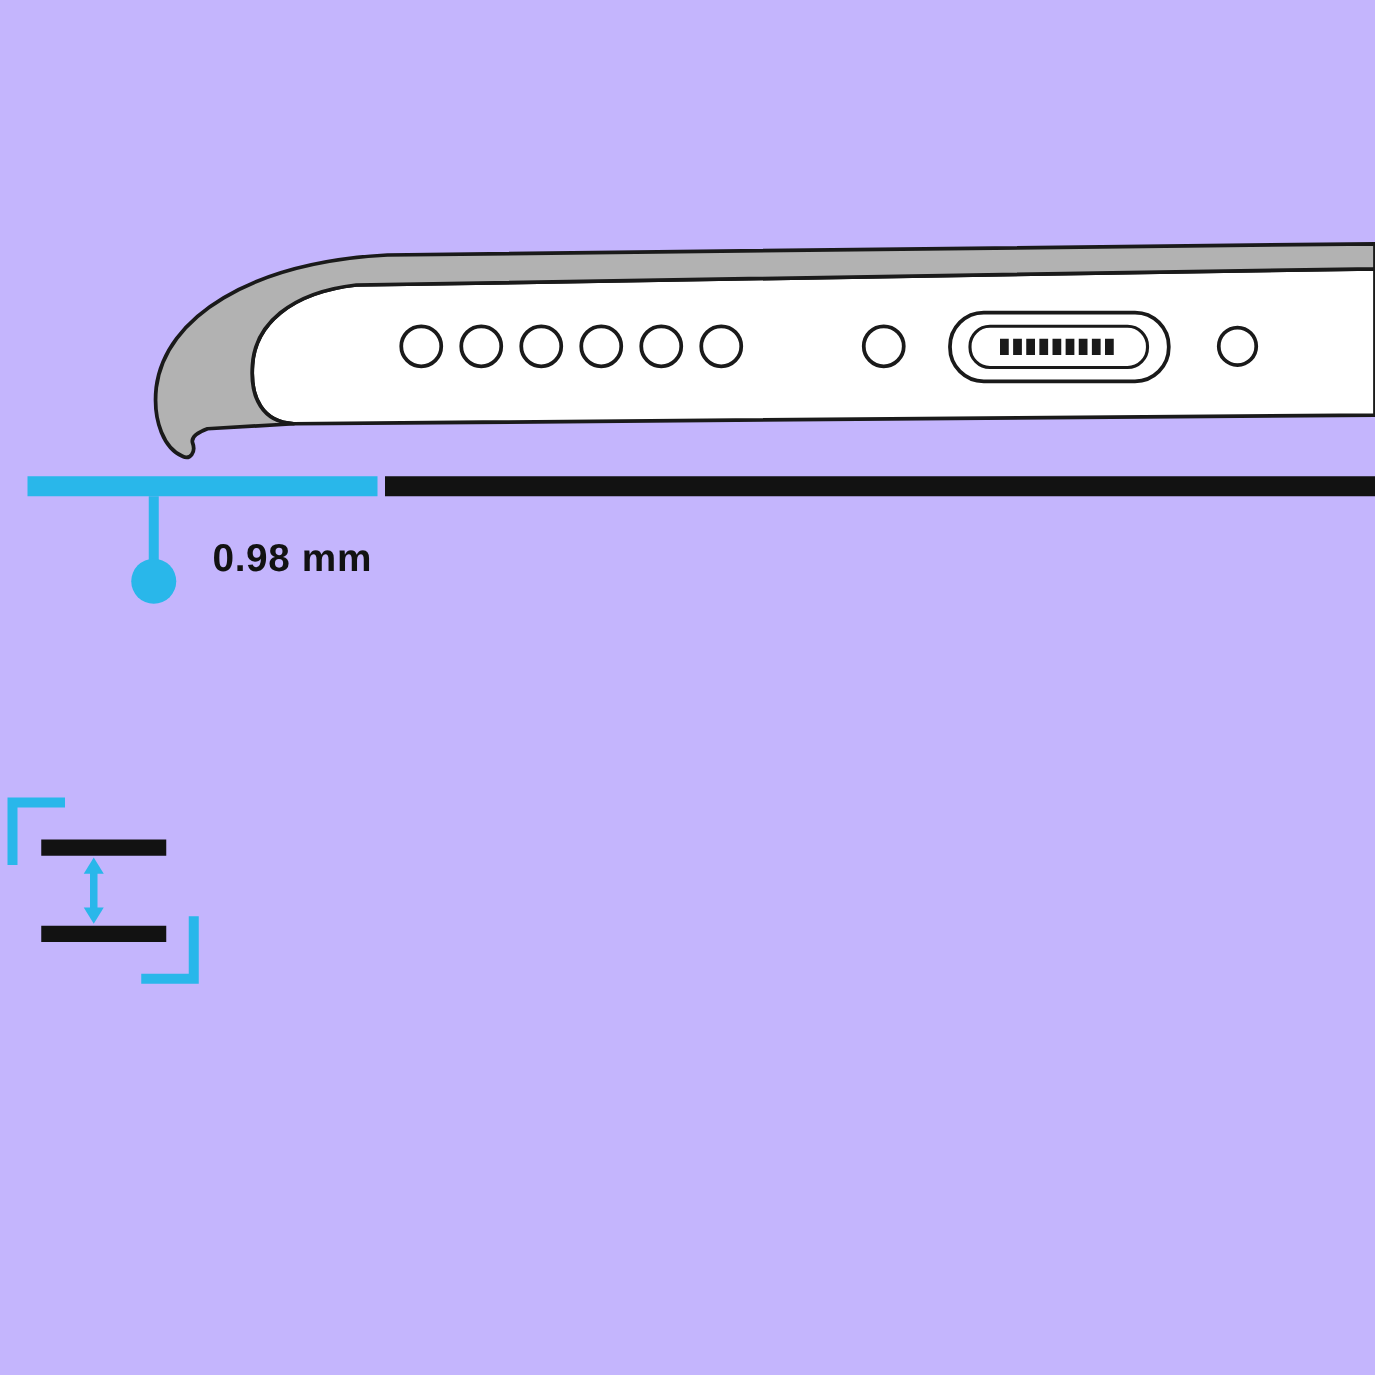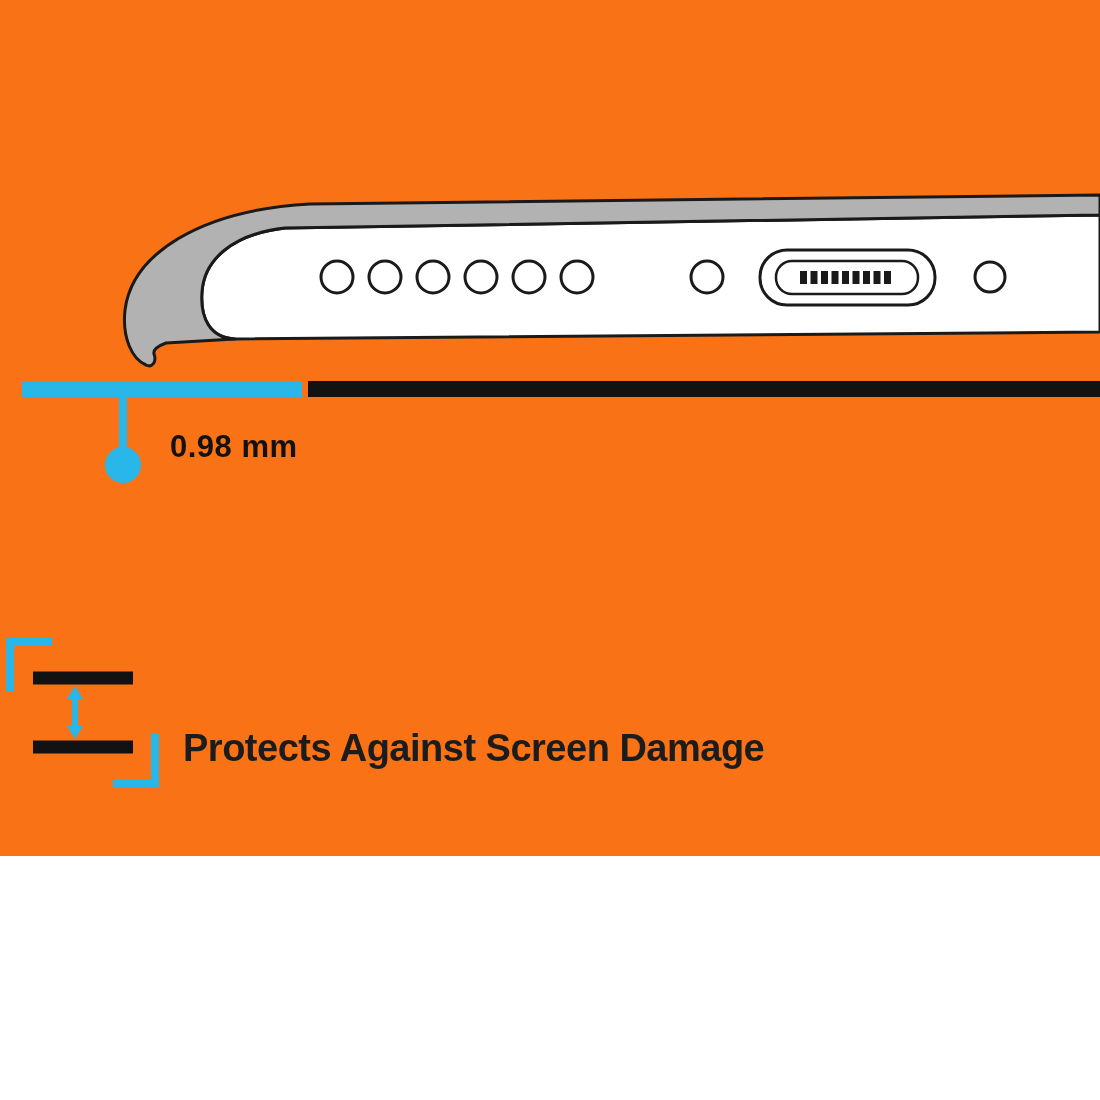--- a/index.html
+++ b/index.html
@@ -4,22 +4,22 @@
 <style>
   html, body {
     margin: 0;
     padding: 0;
     background: #ffffff;
     font-family: "Liberation Sans", sans-serif;
   }
   .stage {
     position: relative;
     width: 1100px;
-    height: 856px;
-    background: #f97316;
+    height: 1100px;
+    background: #c4b5fd;
     overflow: hidden;
   }
   .abs { position: absolute; }
 
   
   #phone-illustration {
     left: 0;
     top: 150px;
     width: 1100px;
     height: 350px;
@@ -140,15 +140,14 @@
     <path d="M 113 153 H 155 V 103" fill="none" stroke="#29b7ea" stroke-width="8"></path>
     <line x1="33" y1="48" x2="133" y2="48" stroke="#121212" stroke-width="13"></line>
     <line x1="33" y1="117" x2="133" y2="117" stroke="#121212" stroke-width="13"></line>
     <g>
       <line x1="75" y1="66" x2="75" y2="99" stroke="#29b7ea" stroke-width="6"></line>
       <polygon points="75,56 67,69 83,69" fill="#29b7ea"></polygon>
       <polygon points="75,109 67,96 83,96" fill="#29b7ea"></polygon>
     </g>
   </svg>
 
-  <div class="abs feature-subtitle">Protects Against Screen Damage</div>
 
 </div>
 
 </body></html>

